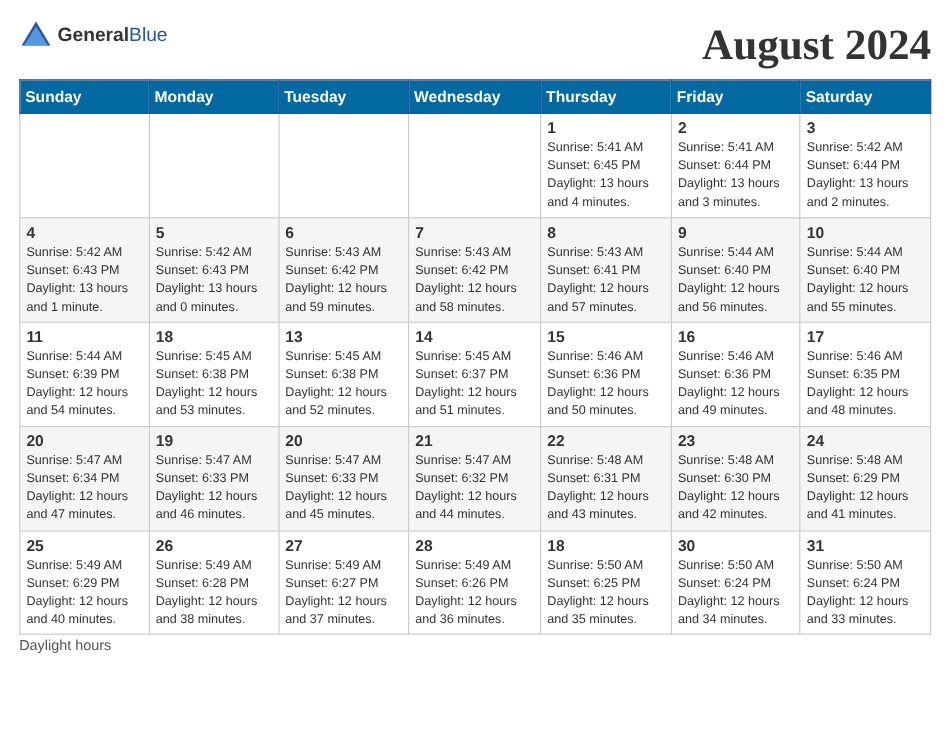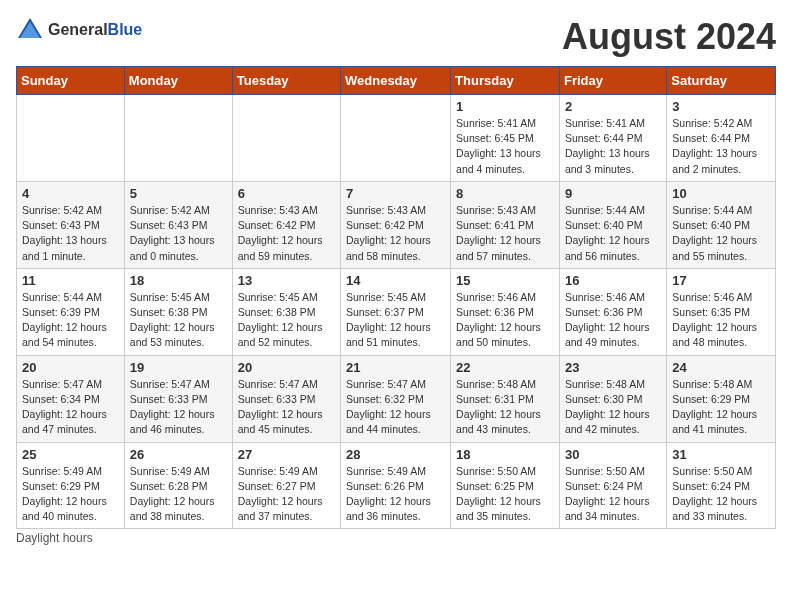--- a/index.html
+++ b/index.html
@@ -20,34 +20,34 @@
       display: flex;
       align-items: center;
       gap: 4px;
     }
     .logo-text {
       display: flex;
       flex-direction: row;
       line-height: 1.1;
     }
     .logo-general { font-size: 16px; font-weight: bold; color: #333; }
-    .logo-blue { font-size: 16px; font-weight: bold; color: #2255a4; }
+    .logo-blue { font-size: 16px; font-weight: normal; color: #2255a4; }
     .logo-icon {
       width: 28px;
       height: 28px;
     }
-    .title-area { text-align: right; }
+    .title-area { text-align: right; font-family: Liberation Serif, serif; }
     .cal-title { font-size: 36px; font-weight: bold; color: #333; }
     .cal-subtitle { font-size: 16px; color: #333; }
     .calendar {
       width: 100%;
       border-collapse: collapse;
     }
     .calendar th {
-      background: #c2410c;
+      background: #0369a1;
       color: #fff;
       font-size: 13px;
       font-weight: bold;
       padding: 6px 4px;
       text-align: left;
       border: 1px solid #2255a4;
     }
     .calendar td {
       border: 1px solid #ccc;
       vertical-align: top;

